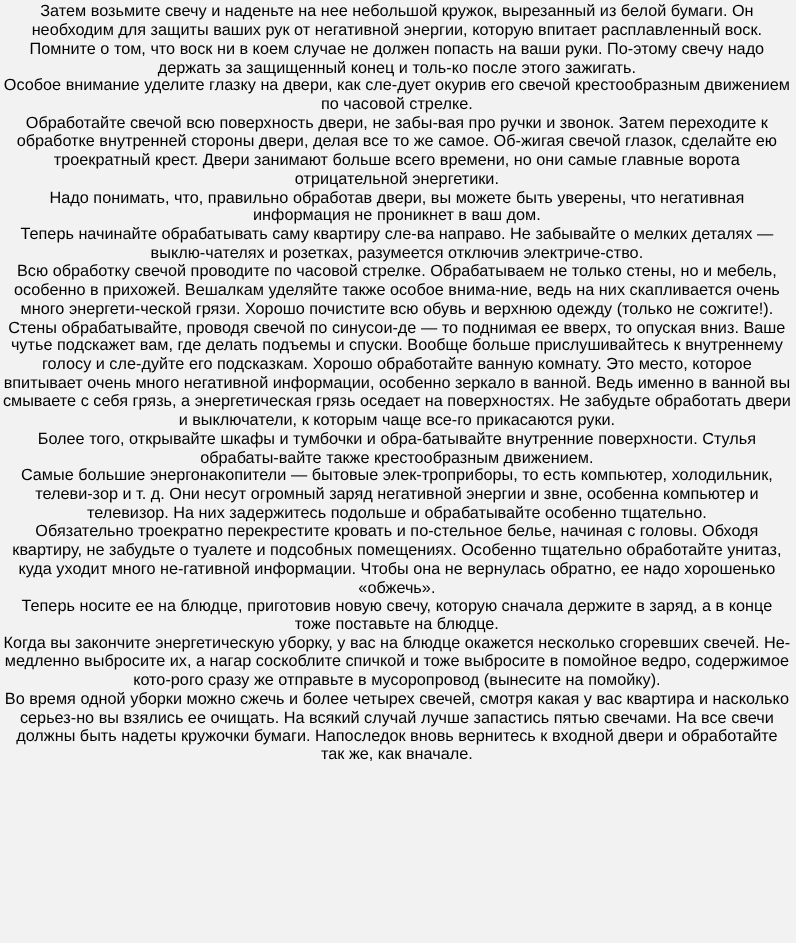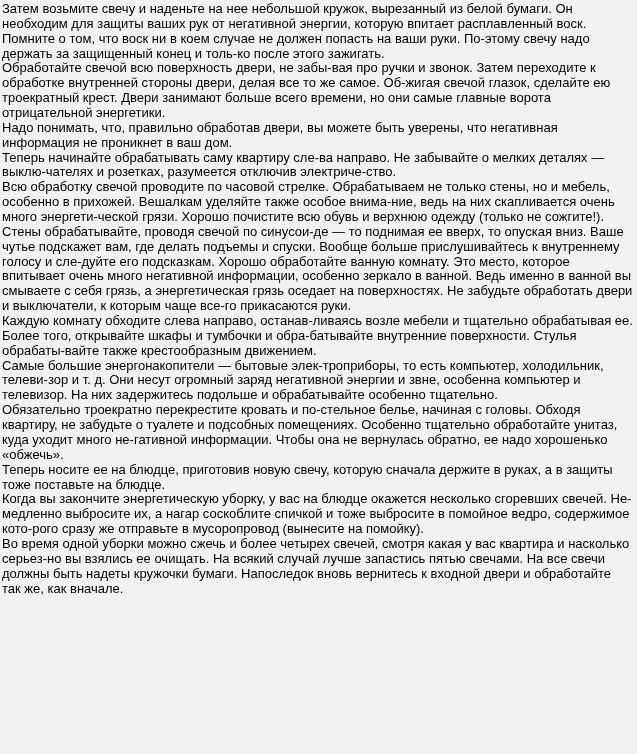--- a/index.html
+++ b/index.html
@@ -17,36 +17,36 @@
     padding: 2px 4px 0 2px;
     overflow: hidden;
     background: #f2f2f2;
     color: #000000;
     font-size: 13px;
     line-height: 14.86px;
   }
   .para {
     margin: 0;
     padding: 0;
-    text-align: left;
+    text-align: center;
     word-spacing: normal;
   }
 </style>
 </head>
 <body>
 
 <div class="page">
   <div>
       <p class="para">Затем возьмите свечу и наденьте на нее небольшой кружок, вырезанный из белой бумаги. Он необходим для защиты ваших рук от негативной энергии, которую впитает расплавленный воск. Помните о том, что воск ни в коем случае не должен попасть на ваши руки. По-этому свечу надо держать за защищенный конец и толь-ко после этого зажигать.</p>
+      <p class="para">Особое внимание уделите глазку на двери, как сле-дует окурив его свечой крестообразным движением по часовой стрелке.</p>
       <p class="para">Обработайте свечой всю поверхность двери, не забы-вая про ручки и звонок. Затем переходите к обработке внутренней стороны двери, делая все то же самое. Об-жигая свечой глазок, сделайте ею троекратный крест. Двери занимают больше всего времени, но они самые главные ворота отрицательной энергетики.</p>
       <p class="para">Надо понимать, что, правильно обработав двери, вы можете быть уверены, что негативная информация не проникнет в ваш дом.</p>
       <p class="para">Теперь начинайте обрабатывать саму квартиру сле-ва направо. Не забывайте о мелких деталях — выклю-чателях и розетках, разумеется отключив электриче-ство.</p>
       <p class="para">Всю обработку свечой проводите по часовой стрелке. Обрабатываем не только стены, но и мебель, особенно в прихожей. Вешалкам уделяйте также особое внима-ние, ведь на них скапливается очень много энергети-ческой грязи. Хорошо почистите всю обувь и верхнюю одежду (только не сожгите!).</p>
       <p class="para">Стены обрабатывайте, проводя свечой по синусои-де — то поднимая ее вверх, то опуская вниз. Ваше чутье подскажет вам, где делать подъемы и спуски. Вообще больше прислушивайтесь к внутреннему голосу и сле-дуйте его подсказкам. Хорошо обработайте ванную комнату. Это место, которое впитывает очень много негативной информации, особенно зеркало в ванной. Ведь именно в ванной вы смываете с себя грязь, а энергетическая грязь оседает на поверхностях. Не забудьте обработать двери и выключатели, к которым чаще все-го прикасаются руки.</p>
-      <p class="para">Каждую комнату обходите слева направо, останав-ливаясь возле мебели и тщательно обрабатывая ее.</p>
       <p class="para">Более того, открывайте шкафы и тумбочки и обра-батывайте внутренние поверхности. Стулья обрабаты-вайте также крестообразным движением.</p>
       <p class="para">Самые большие энергонакопители — бытовые элек-троприборы, то есть компьютер, холодильник, телеви-зор и т. д. Они несут огромный заряд негативной энергии и звне, особенна компьютер и телевизор. На них задержитесь подольше и обрабатывайте особенно тщательно.</p>
       <p class="para">Обязательно троекратно перекрестите кровать и по-стельное белье, начиная с головы. Обходя квартиру, не забудьте о туалете и подсобных помещениях. Особенно тщательно обработайте унитаз, куда уходит много не-гативной информации. Чтобы она не вернулась обратно, ее надо хорошенько «обжечь».</p>
-      <p class="para">Теперь носите ее на блюдце, приготовив новую свечу, которую сначала держите в руках, а в защиты тоже поставьте на блюдце.</p>
+      <p class="para">Теперь носите ее на блюдце, приготовив новую свечу, которую сначала держите в заряд, а в конце тоже поставьте на блюдце.</p>
       <p class="para">Когда вы закончите энергетическую уборку, у вас на блюдце окажется несколько сгоревших свечей. Не-медленно выбросите их, а нагар соскоблите спичкой и тоже выбросите в помойное ведро, содержимое кото-рого сразу же отправьте в мусоропровод (вынесите на помойку).</p>
       <p class="para">Во время одной уборки можно сжечь и более четырех свечей, смотря какая у вас квартира и насколько серьез-но вы взялись ее очищать. На всякий случай лучше запастись пятью свечами. На все свечи должны быть надеты кружочки бумаги. Напоследок вновь вернитесь к входной двери и обработайте так же, как вначале.</p>
     </div>
 </div>
 
 </body></html>

